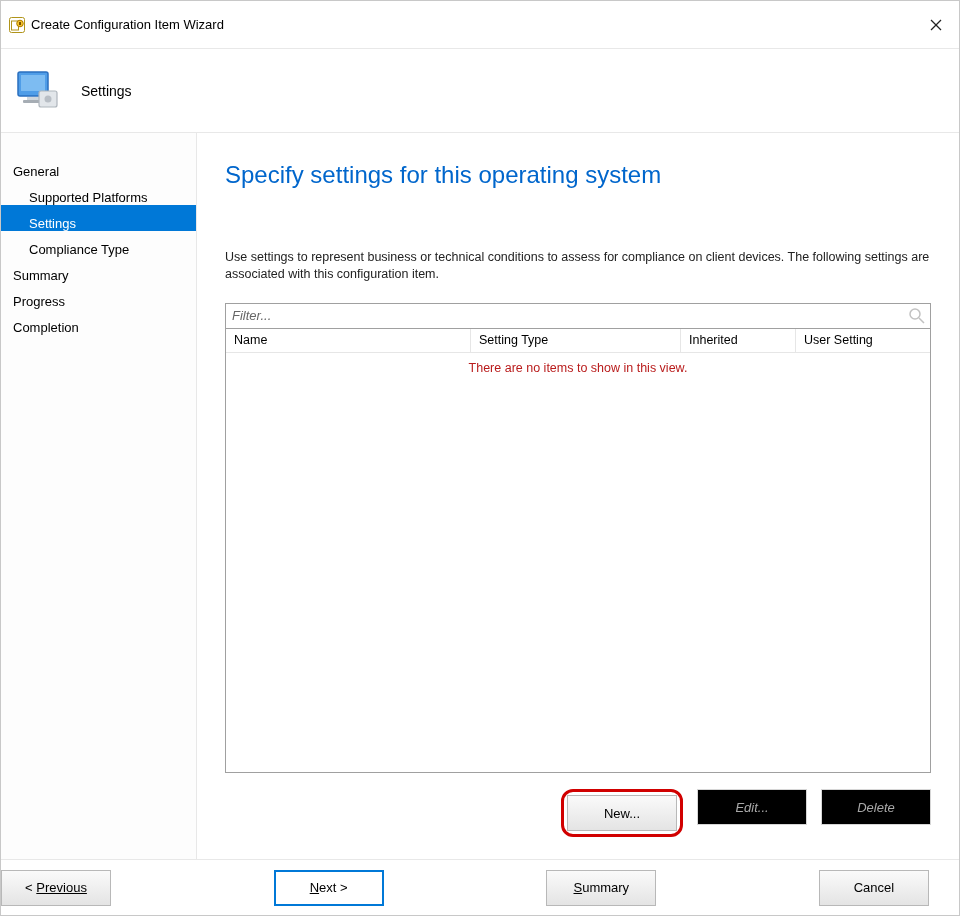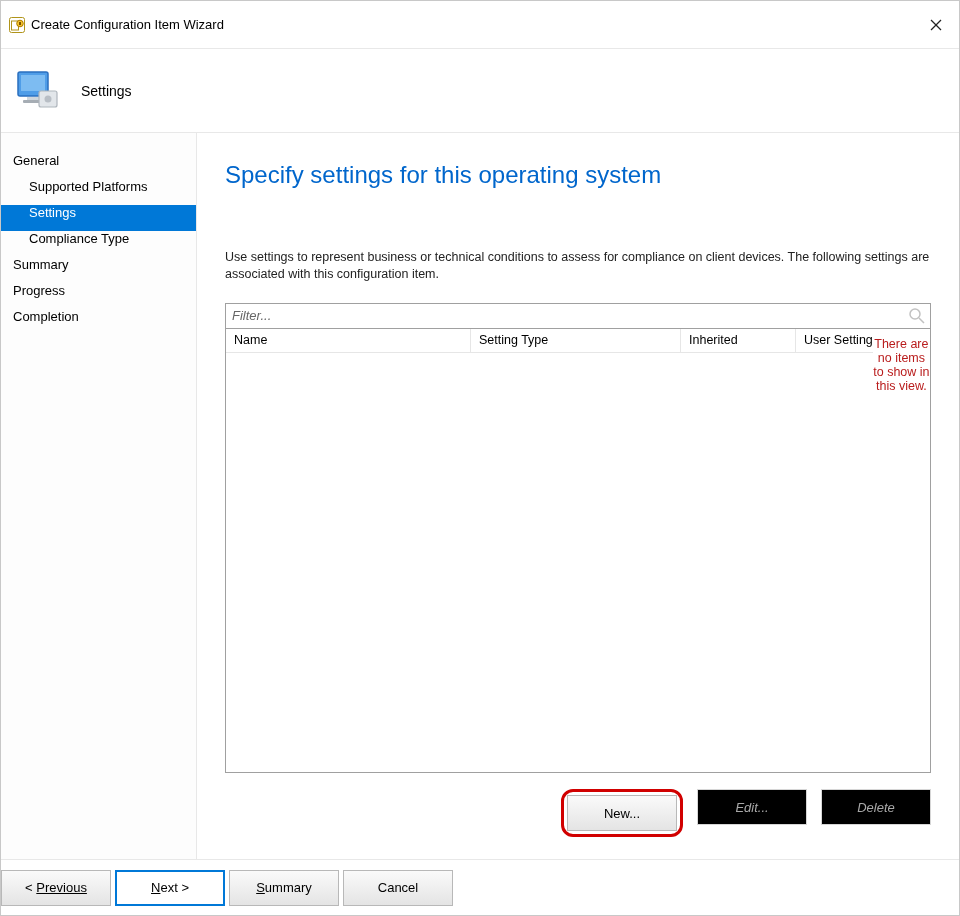--- a/index.html
+++ b/index.html
@@ -28,41 +28,41 @@
       height: 84px; display: flex; align-items: center; padding-left: 12px;
       background: #fff; border-bottom: 1px solid #e8e8e8;
     }
     .banner-icon { width: 48px; height: 48px; margin-right: 20px; }
     .banner-label { font-size: 14px; }
     .body { flex: 1; display: flex; background: #fff; min-height: 0; }
     .sidebar {
       width: 196px; padding-top: 20px;
       border-right: 1px solid #e8e8e8; background: #fdfdfd;
     }
-    .nav-item { height: 26px; display: flex; align-items: flex-start; padding-left: 12px; cursor: pointer; }
+    .nav-item { height: 26px; display: flex; align-items: flex-end; padding-left: 12px; cursor: pointer; }
     .nav-item.sub { padding-left: 28px; }
     .nav-item.active { background: #0078d7; color: #fff; }
     .content {
       flex: 1; padding: 28px 28px 18px 28px;
       display: flex; flex-direction: column; min-height: 0;
     }
     .heading { font-size: 24px; color: #0066cc; font-weight: 400; margin-bottom: 60px; }
     .desc { font-size: 12.5px; color: #222; line-height: 1.35; margin-bottom: 20px; }
     .filter-wrap {
       position: relative; border: 1px solid #a0a0a0; height: 26px; display: flex; align-items: center;
     }
     .filter-wrap input {
       flex: 1; border: none; outline: none; height: 16px; padding: 0 6px;
       font-family: inherit; font-size: 13px; font-style: italic; color: #555; background: #fff;
     }
     .filter-wrap input::placeholder { font-style: italic; color: #666; }
     .filter-wrap .search-icon { width: 18px; height: 18px; margin-right: 4px; opacity: 0.45; }
     .table-wrap {
       flex: 1; border: 1px solid #a0a0a0; border-top: none;
-      display: flex; min-height: 0;
+      display: flex; flex-direction: column; min-height: 0;
     }
     .table-head {
       display: flex; height: 24px; align-items: stretch;
       border-bottom: 1px solid #e6e6e6; background: #fff;
     }
     .th {
       display: flex; align-items: center; padding-left: 8px; font-size: 12.5px;
       border-right: 1px solid #e6e6e6;
     }
     .th.last { border-right: none; }
@@ -81,21 +81,21 @@
       color: #a8a8a8; background: #000000; border-color: #d6d6d6;
       cursor: default;
       font-style: italic;
     }
     .highlight-ring {
       border: 3px solid #d10000; border-radius: 12px;
       padding: 3px; display: inline-flex;
     }
     .footer {
       height: 56px; border-top: 1px solid #e8e8e8;
-      display: flex; justify-content: flex-start; align-items: center;
+      display: flex; justify-content: space-between; align-items: center;
       padding-right: 30px; gap: 4px;
     }
     .footer .btn.primary { border: 2px solid #0078d7; background: #fff; }
     .u-letter { text-decoration: underline; }
   </style>
 </head>
 <body>
 
 <div class="window">
 

